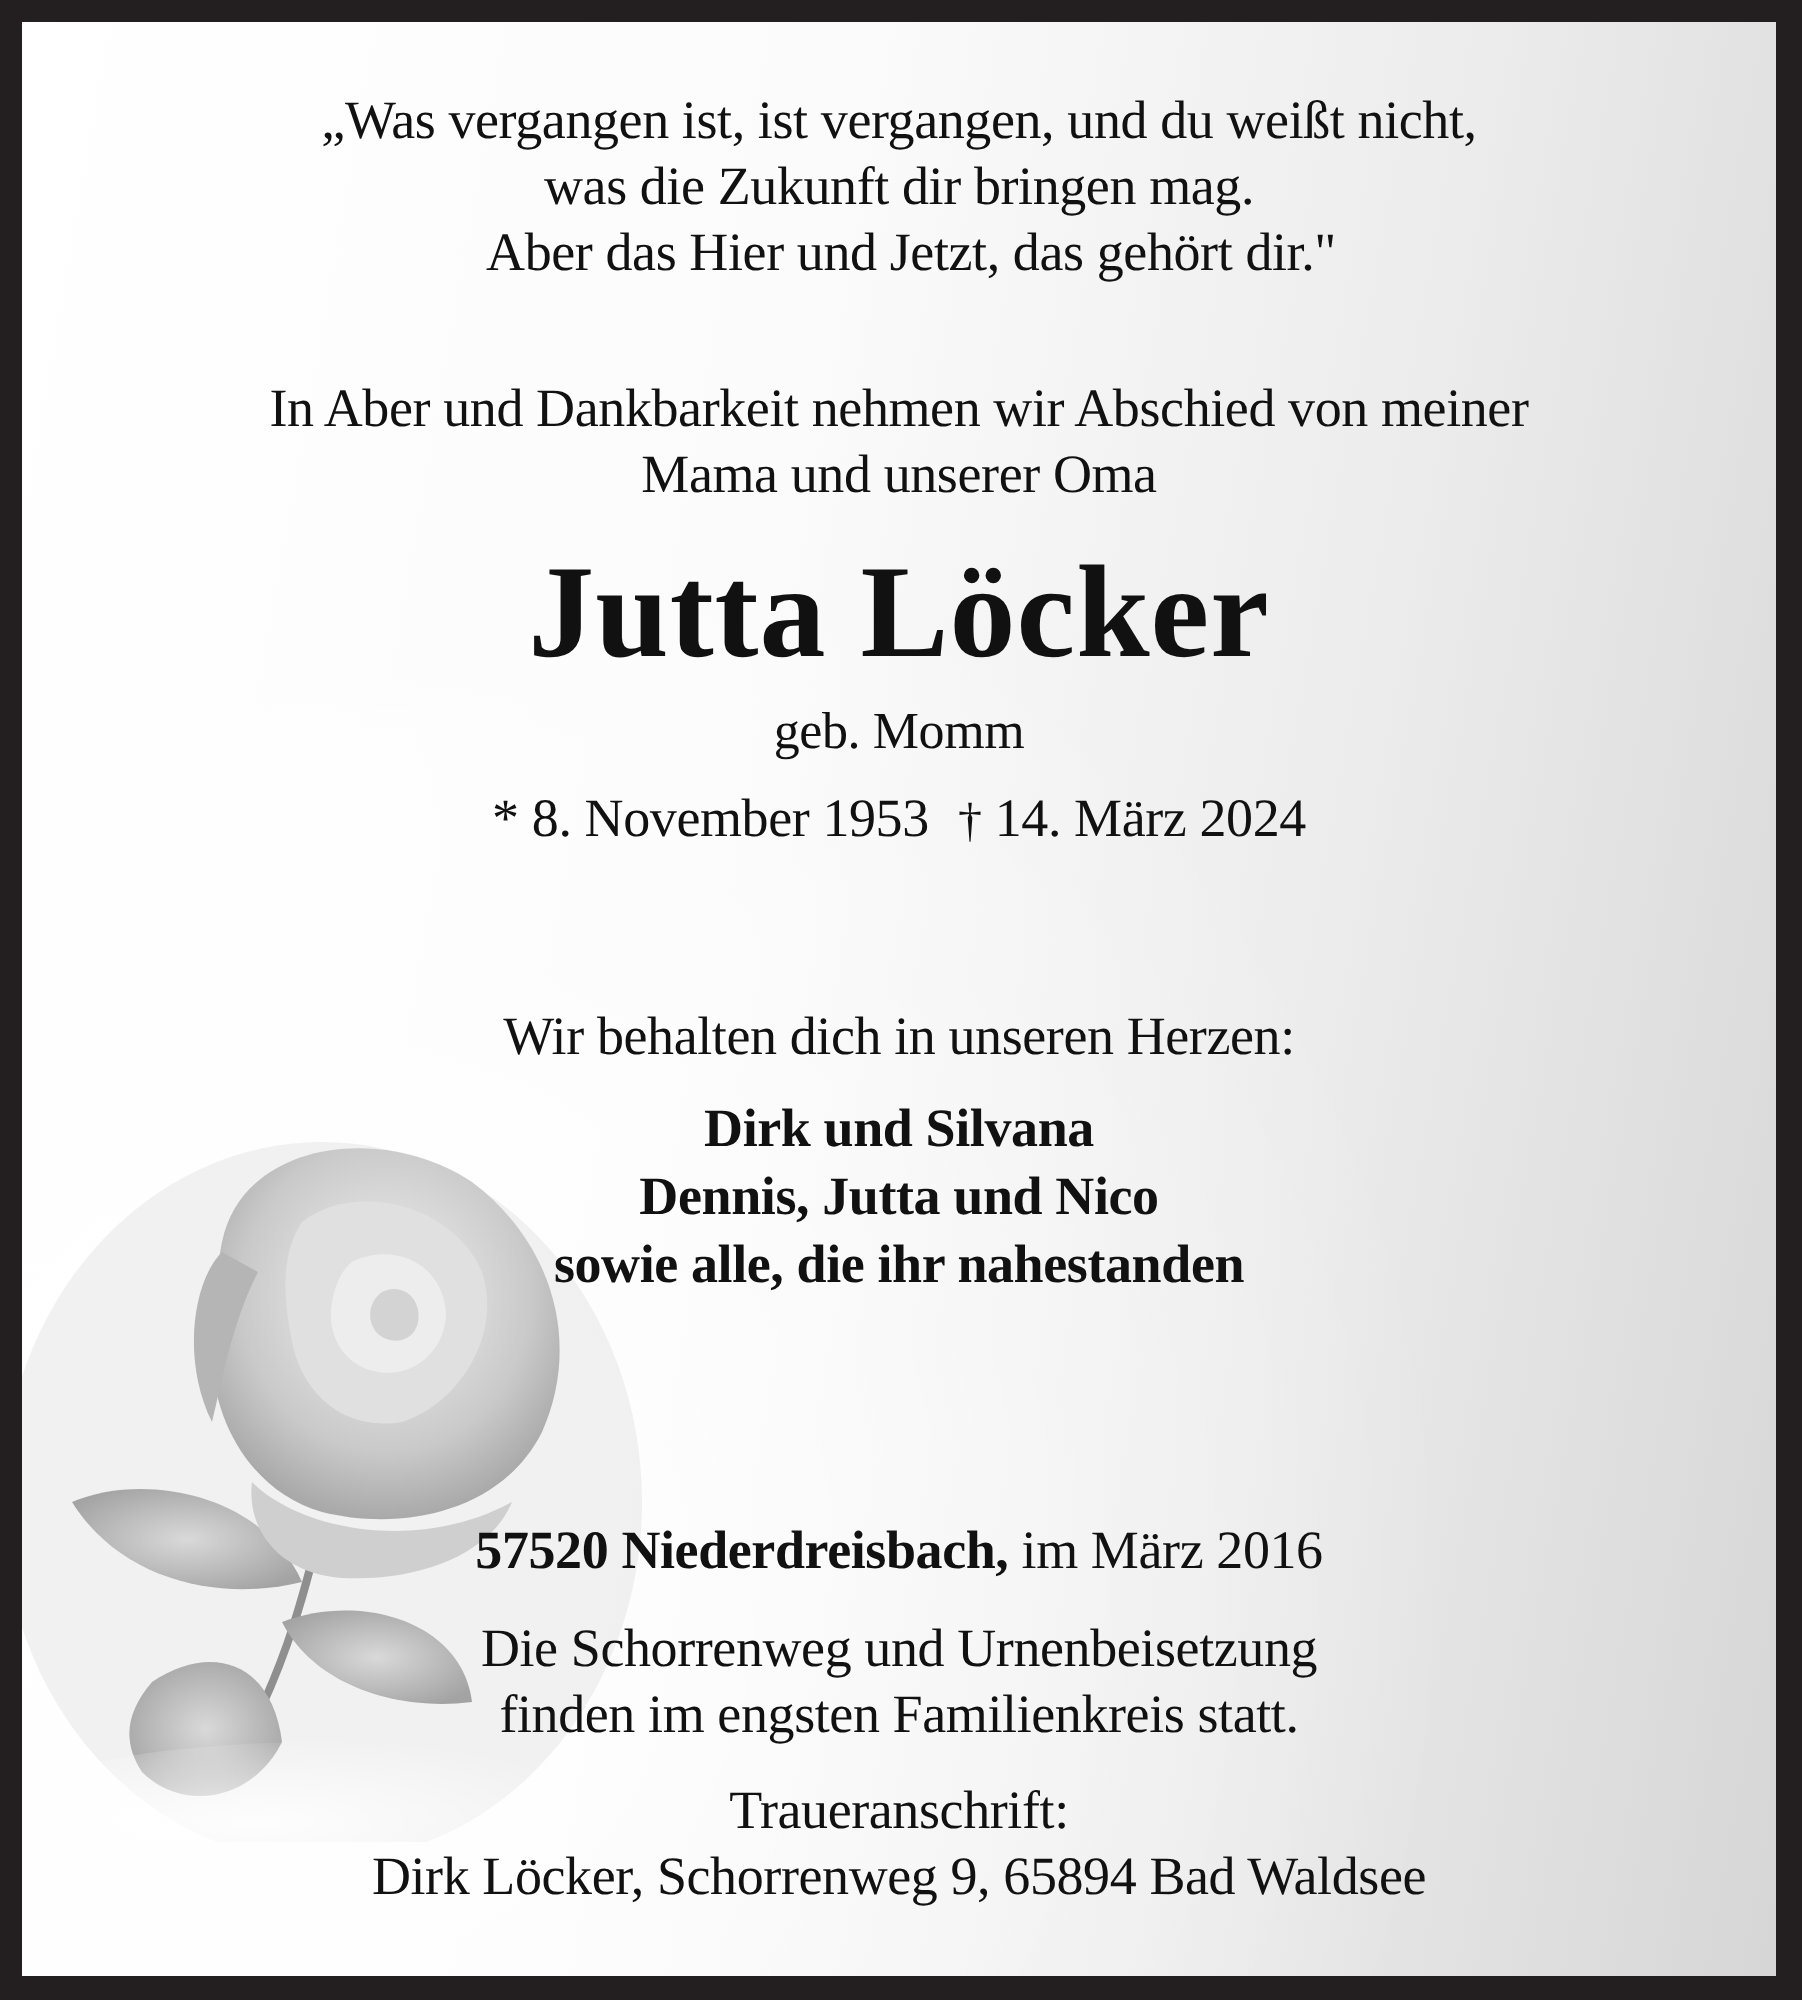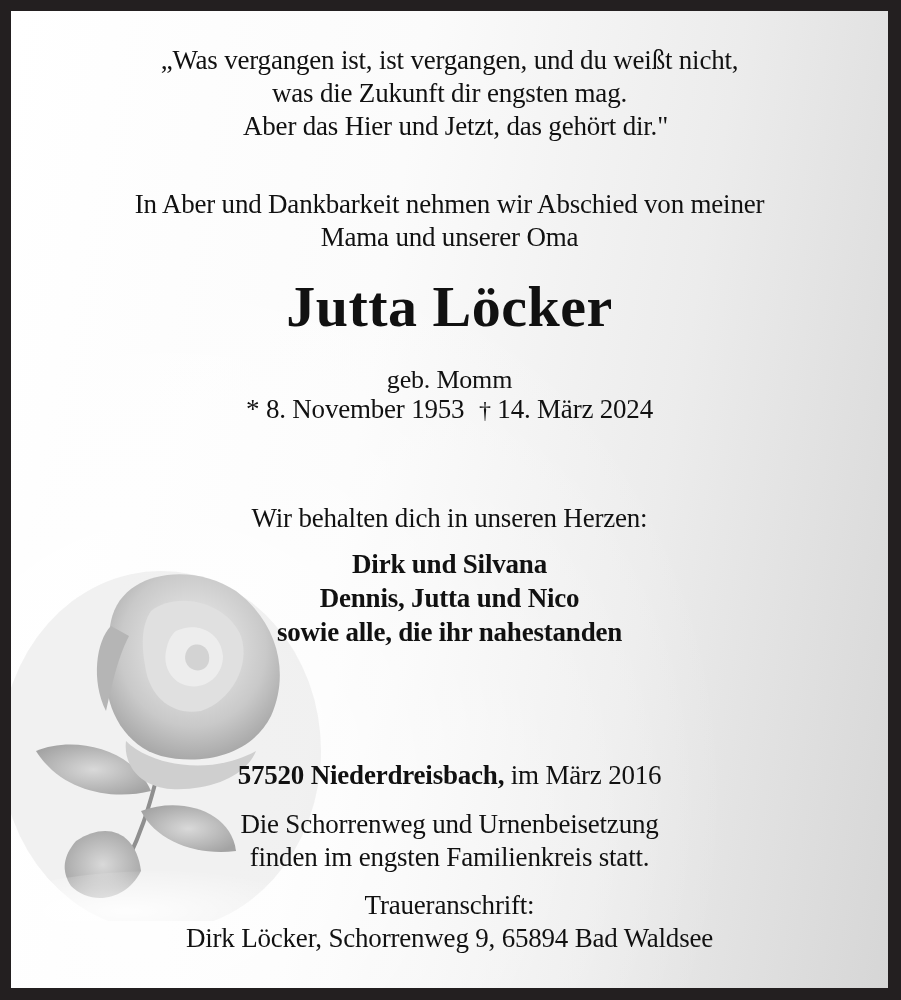--- a/index.html
+++ b/index.html
@@ -51,21 +51,21 @@
       left: 0;
       right: 0;
       text-align: center;
       white-space: nowrap;
       font-size: 27px;
       line-height: 32px;
       letter-spacing: -0.2px;
     }
     .bold { font-weight: bold; }
     .name {
-      font-size: 58px;
+      font-size: 66px;
       line-height: 84px;
       font-weight: bold;
       letter-spacing: 0.5px;
     }
     .small { font-size: 26px; }
     .dagger {
       display: inline-block;
       margin-left: 8px;
       font-size: 24px;
     }
@@ -107,29 +107,29 @@
     <path d="M165 80 C185 70, 210 80, 212 105 C212 125, 195 138, 178 135 C160 132, 152 115, 155 100 C157 90, 160 84, 165 80 Z" fill="#ededed"></path>
     <path d="M180 95 C190 90, 200 98, 198 110 C196 120, 185 122, 178 116 C172 110, 173 100, 180 95 Z" fill="#d3d3d3"></path>
 
     <path d="M100 75 C85 90, 80 130, 95 160 C100 140, 105 110, 118 85 Z" fill="#b5b5b5"></path>
     <ellipse cx="150" cy="360" rx="170" ry="40" fill="url(#fog)"></ellipse>
   </svg>
 
   <div class="content">
 
     <div class="line" style="top:33px;">„Was vergangen ist, ist vergangen, und du weißt nicht,</div>
-    <div class="line" style="top:66px;">was die Zukunft dir engsten mag.</div>
+    <div class="line" style="top:66px;">was die Zukunft dir bringen mag.</div>
     <div class="line" style="top:99px;margin-left:12px;">Aber das Hier und Jetzt, das gehört dir."</div>
 
     <div class="line" style="top:177px;">In Aber und Dankbarkeit nehmen wir Abschied von meiner</div>
     <div class="line" style="top:210px;">Mama und unserer Oma</div>
 
     <div class="line name" style="top:254px;">Jutta Löcker</div>
 
-    <div class="line small" style="top:353px;">geb. Momm</div>
+    <div class="line small" style="top:339px;">geb. Momm</div>
 
     <div class="line" style="top:382px;">
       <span>*</span>
       <span>8. November 1953</span>
       <span class="dagger">†</span>
       <span>14. März 2024</span>
     </div>
 
     <div class="line" style="top:491px;">Wir behalten dich in unseren Herzen:</div>
     <div class="line bold" style="top:537px;">Dirk und Silvana</div>

